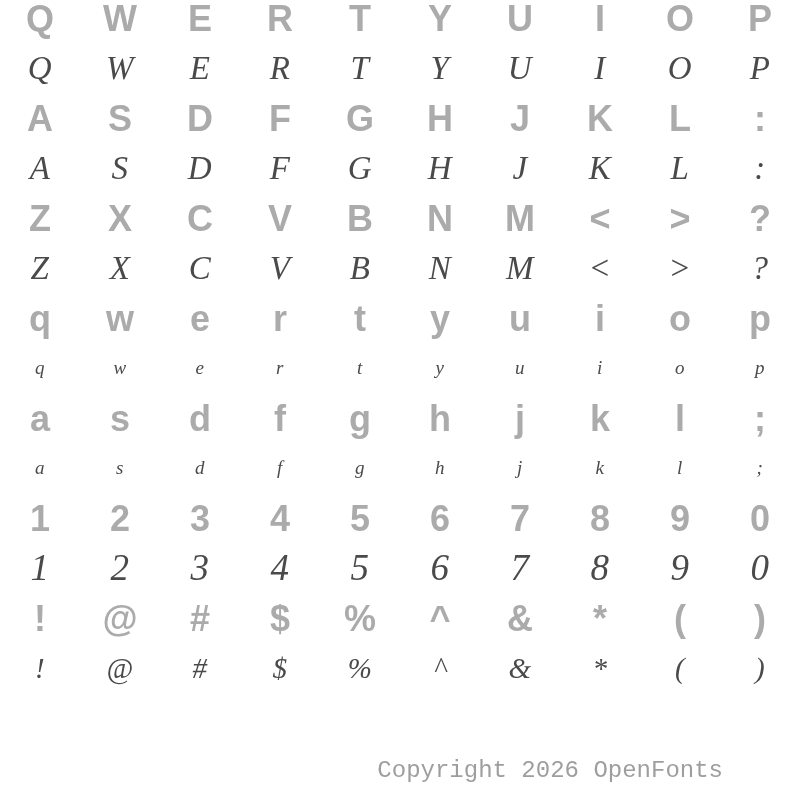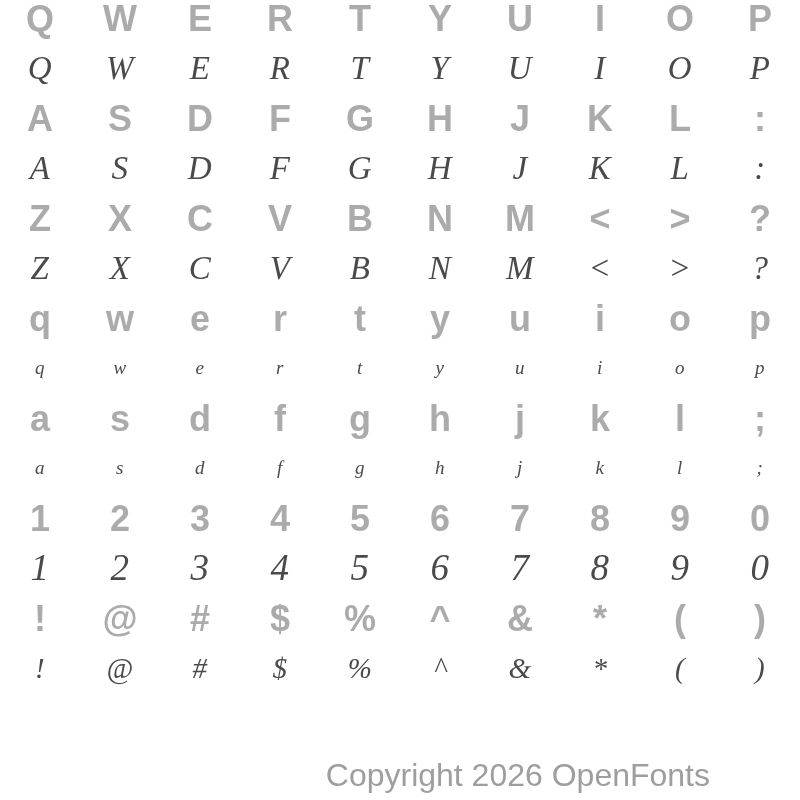--- a/index.html
+++ b/index.html
@@ -54,25 +54,25 @@
     font-weight: 400;
     letter-spacing: 0.5px;
   }
   .script-caps    { font-size: 33px; }
   .script-lower   { font-size: 19px; }
   .script-digits  { font-size: 37px; }
   .script-symbols { font-size: 29px; }
   .footer-copyright {
     position: absolute;
     top: 757px;
-    right: 90px;
-    font-size: 32px;
+    right: 77px;
+    font-size: 24px;
     font-weight: 400;
     color: var(--copy-color, #9e9e9e);
-    font-family: Liberation Sans, sans-serif;
+    font-family: Liberation Mono, monospace;
   }
 </style>
 </head>
 <body>
 
 <div class="page">
   <div class="glyph-grid">
       <div class="row ref">
         <span class="cell">Q</span>
         <span class="cell">W</span>

